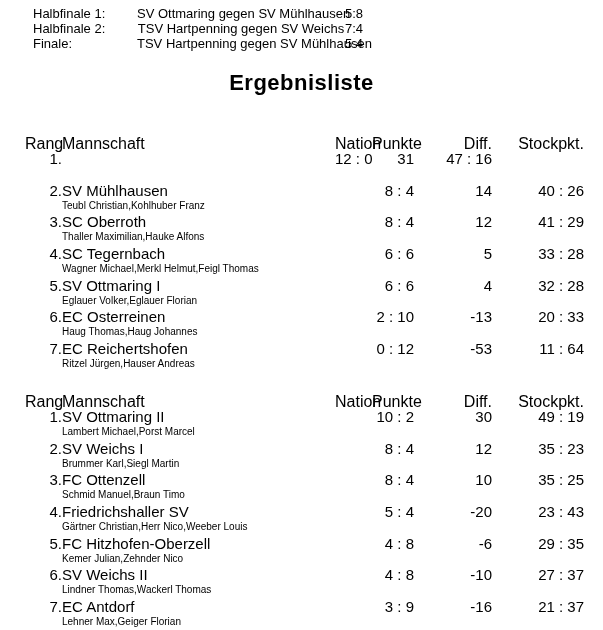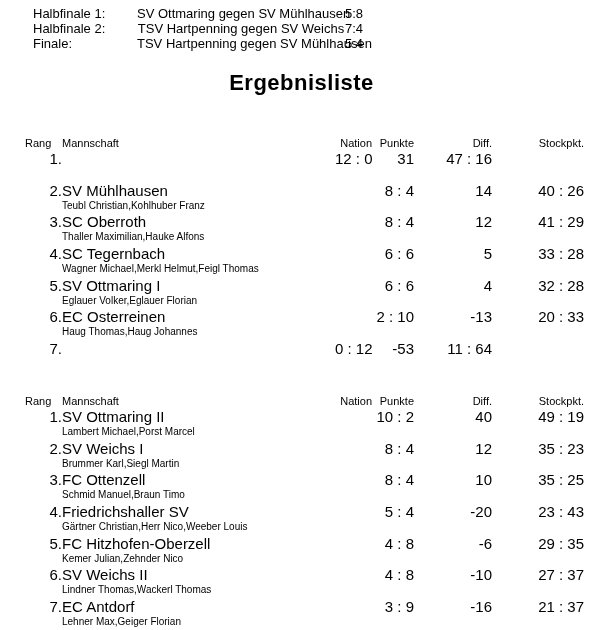--- a/index.html
+++ b/index.html
@@ -59,21 +59,21 @@
   .ranking.t1 { top: 137px; }
   .ranking.t2 { top: 395px; }
 
   .thead, .entry {
     display: grid;
     grid-template-columns: 62px 273px 37px 42px 78px 92px;
     align-items: start;
   }
   .thead {
     height: 13px;
-    font-size: 11px;
+    font-size: 16px;
     line-height: 13px;
   }
   .entry {
     height: 31.7px;
   }
 
   .c { white-space: nowrap; }
   .c.rank.h  { text-align: left; padding-left: 25px; }
   .c.team.h  { text-align: left; }
   .c.nation  { text-align: right; }
@@ -201,20 +201,24 @@
             <span class="players">Haug Thomas,Haug Johannes</span>
           </span>
           <span class="c nation v"></span>
           <span class="c pts v">2 : 10</span>
           <span class="c diff v">-13</span>
           <span class="c stock v">20 : 33</span>
         </div>
 
         <div class="entry">
           <span class="c rank v">7.</span>
+          <span class="c team v">
+            <span class="team-name">EC Reichertshofen</span>
+            <span class="players">Ritzel Jürgen,Hauser Andreas</span>
+          </span>
           <span class="c nation v"></span>
           <span class="c pts v">0 : 12</span>
           <span class="c diff v">-53</span>
           <span class="c stock v">11 : 64</span>
         </div>
       </div>
   </section>
 
   <section class="ranking t2">
     <div class="thead">
@@ -228,21 +232,21 @@
     <div>
 
         <div class="entry">
           <span class="c rank v">1.</span>
           <span class="c team v">
             <span class="team-name">SV Ottmaring II</span>
             <span class="players">Lambert Michael,Porst Marcel</span>
           </span>
           <span class="c nation v"></span>
           <span class="c pts v">10 : 2</span>
-          <span class="c diff v">40</span>
+          <span class="c diff v">30</span>
           <span class="c stock v">49 : 19</span>
         </div>
 
         <div class="entry">
           <span class="c rank v">2.</span>
           <span class="c team v">
             <span class="team-name">SV Weichs I</span>
             <span class="players">Brummer Karl,Siegl Martin</span>
           </span>
           <span class="c nation v"></span>

